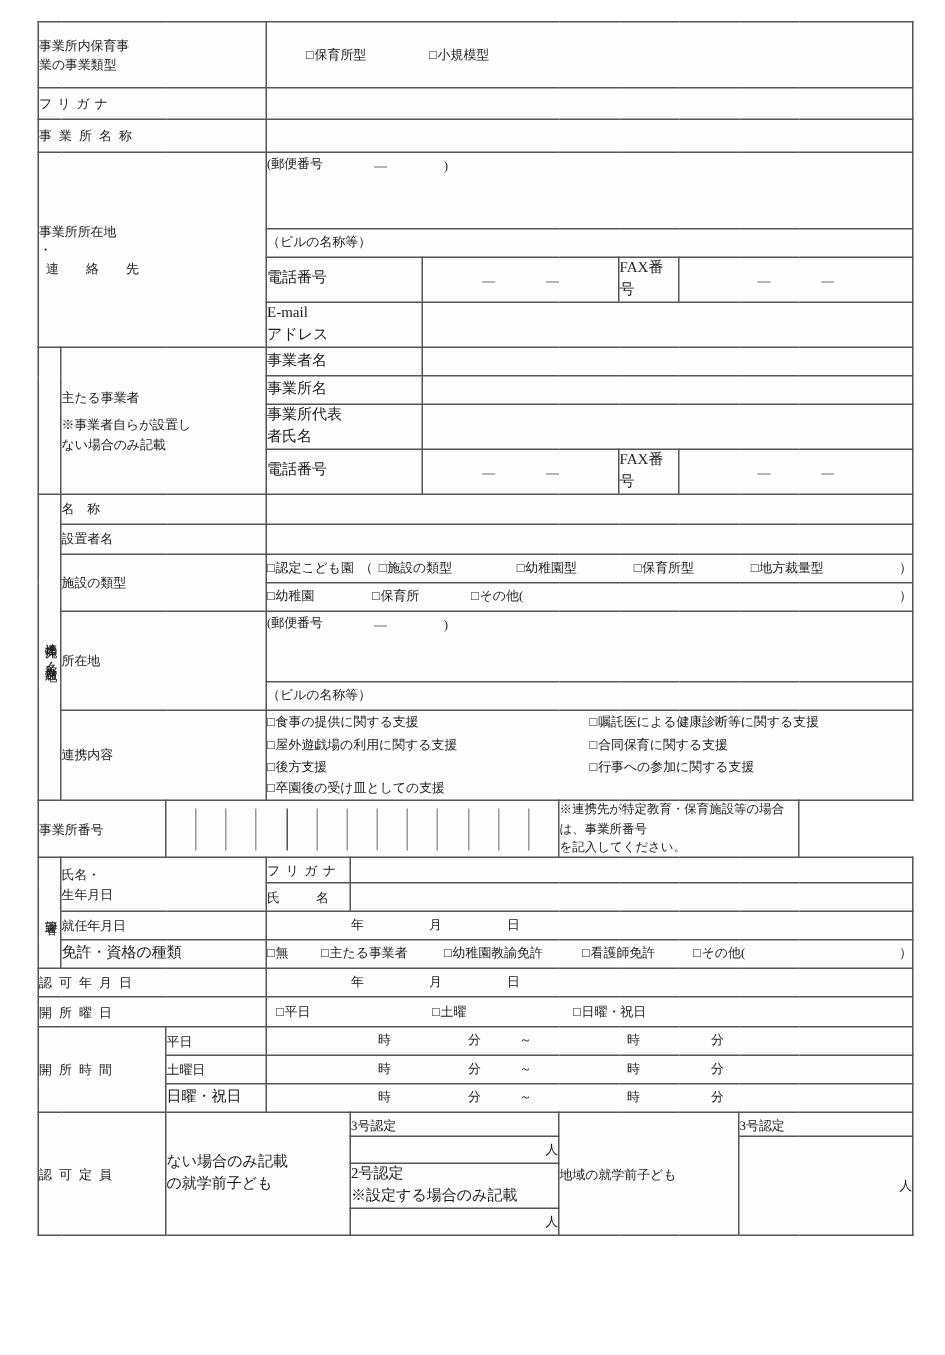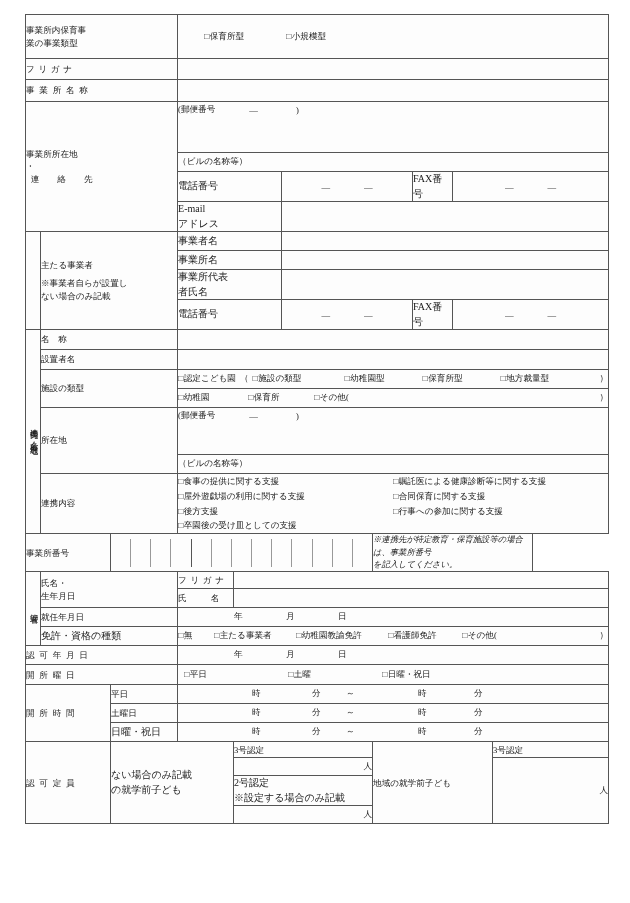--- a/index.html
+++ b/index.html
@@ -76,21 +76,21 @@
   .fill { flex: 1 1 auto; }
 
   .dash-row { text-align: center; letter-spacing: 0; }
 
   
   .numgrid { display: flex; height: 100%; }
   .numgrid .nb { border-right: 1px solid #999; flex: 1 1 0; }
   .numgrid .nb:last-child { border-right: none; }
   .numgrid .gap { border-right: 1px solid #555; }
 
-  .note { font-size: 8.3px; line-height: 1.5; padding: 3px 5px; text-align: left; font-style: italic; }
+  .note { font-size: 8.3px; line-height: 1.5; padding: 3px 5px; text-align: left; }
   .ralign { text-align: right; padding-right: 8px; }
   .two-col { display: flex; }
   .two-col > div { flex: 1 1 50%; line-height: 1.72; }
 </style>
 </head>
 <body>
 
 <div class="page">
 
 

